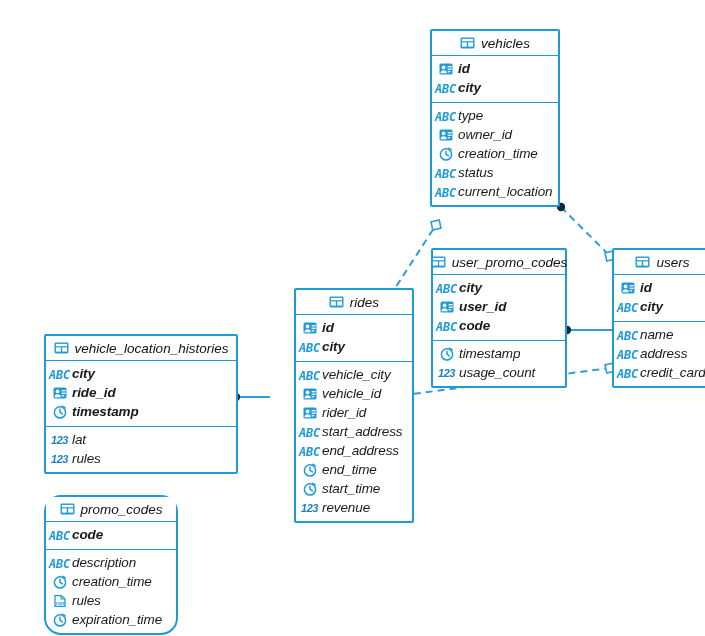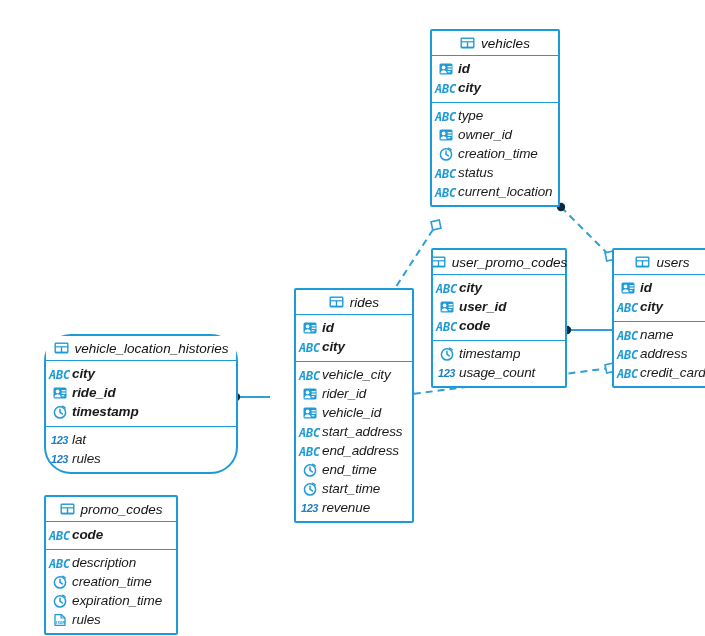--- a/index.html
+++ b/index.html
@@ -344,34 +344,34 @@
           <span class="ico">
             <svg width="14" height="12" viewBox="0 0 14 12">
               <rect x="0.5" y="0.5" width="13" height="11" rx="1.6" fill="#1e9bd7"></rect>
               <circle cx="4.6" cy="4.4" r="1.9" fill="#ffffff"></circle>
               <path d="M1.5 10.2c0-1.8 1.4-2.9 3.1-2.9s3.1 1.1 3.1 2.9z" fill="#ffffff"></path>
               <rect x="8.6" y="3.1" width="4.1" height="1.25" fill="#ffffff"></rect>
               <rect x="8.6" y="5.6" width="4.1" height="1.25" fill="#ffffff"></rect>
               <rect x="8.6" y="8.1" width="2.7" height="1.25" fill="#ffffff"></rect>
             </svg>
           </span>
+          <span class="col-name">vehicle_id</span>
+        </div>
+        <div class="col-row">
+          <span class="ico">
+            <svg width="14" height="12" viewBox="0 0 14 12">
+              <rect x="0.5" y="0.5" width="13" height="11" rx="1.6" fill="#1e9bd7"></rect>
+              <circle cx="4.6" cy="4.4" r="1.9" fill="#ffffff"></circle>
+              <path d="M1.5 10.2c0-1.8 1.4-2.9 3.1-2.9s3.1 1.1 3.1 2.9z" fill="#ffffff"></path>
+              <rect x="8.6" y="3.1" width="4.1" height="1.25" fill="#ffffff"></rect>
+              <rect x="8.6" y="5.6" width="4.1" height="1.25" fill="#ffffff"></rect>
+              <rect x="8.6" y="8.1" width="2.7" height="1.25" fill="#ffffff"></rect>
+            </svg>
+          </span>
           <span class="col-name">rider_id</span>
-        </div>
-        <div class="col-row">
-          <span class="ico">
-            <svg width="14" height="12" viewBox="0 0 14 12">
-              <rect x="0.5" y="0.5" width="13" height="11" rx="1.6" fill="#1e9bd7"></rect>
-              <circle cx="4.6" cy="4.4" r="1.9" fill="#ffffff"></circle>
-              <path d="M1.5 10.2c0-1.8 1.4-2.9 3.1-2.9s3.1 1.1 3.1 2.9z" fill="#ffffff"></path>
-              <rect x="8.6" y="3.1" width="4.1" height="1.25" fill="#ffffff"></rect>
-              <rect x="8.6" y="5.6" width="4.1" height="1.25" fill="#ffffff"></rect>
-              <rect x="8.6" y="8.1" width="2.7" height="1.25" fill="#ffffff"></rect>
-            </svg>
-          </span>
-          <span class="col-name">vehicle_id</span>
         </div>
         <div class="col-row">
           <span class="ico ico-abc">ABC</span>
           <span class="col-name">start_address</span>
         </div>
         <div class="col-row">
           <span class="ico ico-abc">ABC</span>
           <span class="col-name">end_address</span>
         </div>
         <div class="col-row">
@@ -393,21 +393,21 @@
             </svg>
           </span>
           <span class="col-name">start_time</span>
         </div>
         <div class="col-row">
           <span class="ico ico-123">123</span>
           <span class="col-name">revenue</span>
         </div>
       </div>
     </div>
-    <div class="table-node" style="left: 26px; top: 334px; width: 194px; border-radius: 27px;">
+    <div class="table-node" style="left: 26px; top: 334px; width: 194px;">
       <div class="tbl-title">
         <span class="ico">
           <svg width="15" height="12" viewBox="0 0 15 12">
             <rect x="0.5" y="0.5" width="14" height="11" rx="1.4" fill="#1e9bd7"></rect>
             <rect x="1.9" y="1.9" width="11.2" height="2.3" fill="#ffffff"></rect>
             <rect x="1.9" y="5.4" width="4.9" height="4.2" fill="#ffffff"></rect>
             <rect x="8.2" y="5.4" width="4.9" height="4.2" fill="#ffffff"></rect>
           </svg>
         </span>
         <span class="tname">vehicle_location_histories</span>
@@ -445,21 +445,21 @@
         <div class="col-row">
           <span class="ico ico-123">123</span>
           <span class="col-name">lat</span>
         </div>
         <div class="col-row">
           <span class="ico ico-123">123</span>
           <span class="col-name">rules</span>
         </div>
       </div>
     </div>
-    <div class="table-node" style="left: 26px; top: 495px; width: 134px;">
+    <div class="table-node" style="left: 26px; top: 495px; width: 134px; border-radius: 17px;">
       <div class="tbl-title">
         <span class="ico">
           <svg width="15" height="12" viewBox="0 0 15 12">
             <rect x="0.5" y="0.5" width="14" height="11" rx="1.4" fill="#1e9bd7"></rect>
             <rect x="1.9" y="1.9" width="11.2" height="2.3" fill="#ffffff"></rect>
             <rect x="1.9" y="5.4" width="4.9" height="4.2" fill="#ffffff"></rect>
             <rect x="8.2" y="5.4" width="4.9" height="4.2" fill="#ffffff"></rect>
           </svg>
         </span>
         <span class="tname">promo_codes</span>
@@ -481,32 +481,32 @@
               <circle cx="7" cy="7.4" r="5.6" fill="#ffffff" stroke="#1e9bd7" stroke-width="1.5"></circle>
               <path d="M7 4.2V7.4l2.4 1.5" fill="none" stroke="#1e9bd7" stroke-width="1.5" stroke-linecap="round"></path>
               <path d="M9.3 1.1c1.2.25 2.2.9 2.9 1.8" fill="none" stroke="#1e9bd7" stroke-width="1.4" stroke-linecap="round"></path>
             </svg>
           </span>
           <span class="col-name">creation_time</span>
         </div>
         <div class="col-row">
           <span class="ico">
             <svg width="14" height="14" viewBox="0 0 14 14">
-              <circle cx="7" cy="7.4" r="5.6" fill="#ffffff" stroke="#1e9bd7" stroke-width="1.5"></circle>
-              <path d="M7 4.2V7.4l2.4 1.5" fill="none" stroke="#1e9bd7" stroke-width="1.5" stroke-linecap="round"></path>
-              <path d="M9.3 1.1c1.2.25 2.2.9 2.9 1.8" fill="none" stroke="#1e9bd7" stroke-width="1.4" stroke-linecap="round"></path>
-            </svg>
-          </span>
-          <span class="col-name">expiration_time</span>
-        </div>
-        <div class="col-row">
-          <span class="ico">
-            <svg width="14" height="14" viewBox="0 0 14 14">
               <path d="M2 1.6h6.2L12 5.1v7.3H2z" fill="#ffffff" stroke="#1e9bd7" stroke-width="1.3" stroke-linejoin="round"></path>
               <path d="M8.1 1.8v3.2h3.6" fill="none" stroke="#1e9bd7" stroke-width="1.2"></path>
               <text x="7" y="11.4" font-family="DejaVu Sans Mono, monospace" font-size="4.2" font-weight="bold" fill="#1e9bd7" text-anchor="middle">JSON</text>
             </svg>
           </span>
           <span class="col-name">rules</span>
+        </div>
+        <div class="col-row">
+          <span class="ico">
+            <svg width="14" height="14" viewBox="0 0 14 14">
+              <circle cx="7" cy="7.4" r="5.6" fill="#ffffff" stroke="#1e9bd7" stroke-width="1.5"></circle>
+              <path d="M7 4.2V7.4l2.4 1.5" fill="none" stroke="#1e9bd7" stroke-width="1.5" stroke-linecap="round"></path>
+              <path d="M9.3 1.1c1.2.25 2.2.9 2.9 1.8" fill="none" stroke="#1e9bd7" stroke-width="1.4" stroke-linecap="round"></path>
+            </svg>
+          </span>
+          <span class="col-name">expiration_time</span>
         </div>
       </div>
     </div>
   </div>
 
 </body></html>

